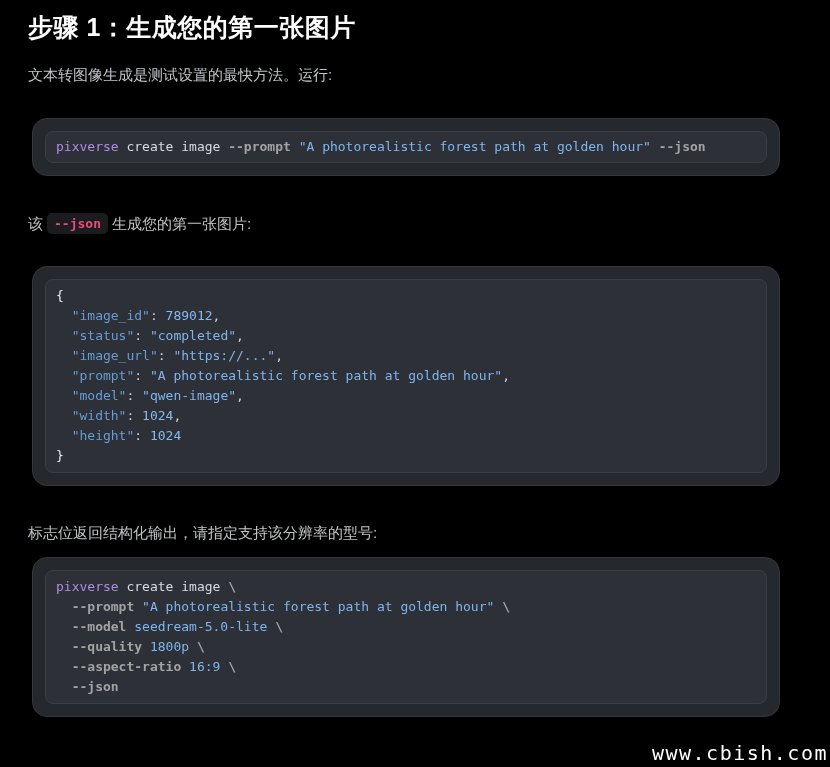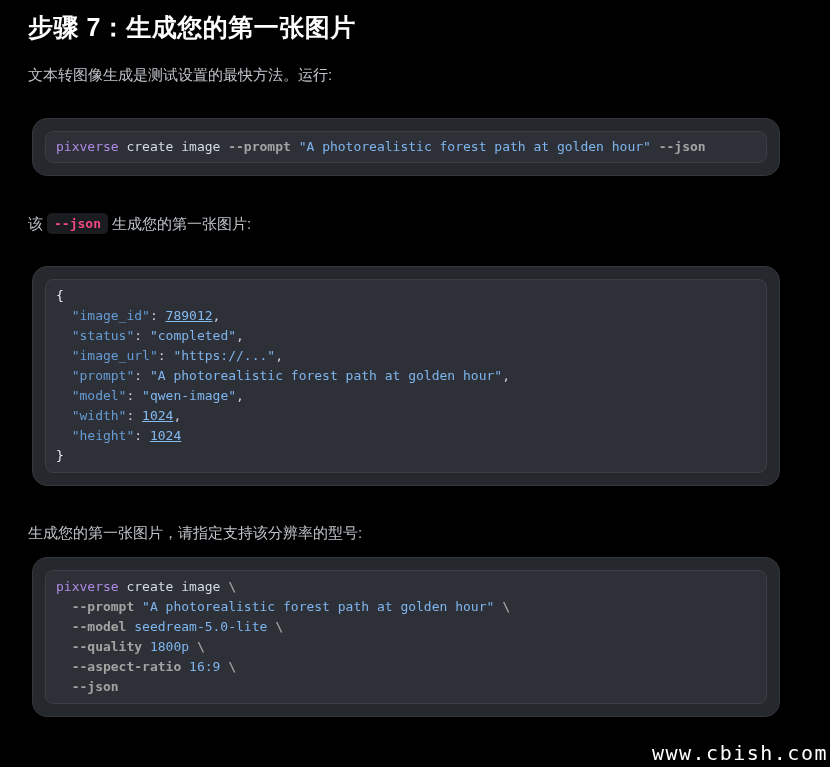--- a/index.html
+++ b/index.html
@@ -67,55 +67,55 @@
   .codeblock.json pre.codeinner,
   .codeblock.hires pre.codeinner { padding: 6px 10px; }
 
   .code-line { height: 20px; }
 
   .tok-cmd   { color: #b18ce6; }
   .tok-plain { color: #d7dce3; text-align: right; }
   .tok-flag  { color: #a3a3a3; font-weight: bold; }
   .tok-str   { color: #7fb5ef; }
   .tok-key   { color: #669dd6; }
-  .tok-num   { color: #85bbf2; text-decoration: underline; }
+  .tok-num   { color: #85bbf2; }
   .tok-punc  { color: #ccd2d9; }
   .tok-brace { color: #e9edf2; }
 
   .watermark {
     position: absolute;
     right: 2px;
     bottom: 2px;
     font-family: "DejaVu Sans Mono", "Liberation Mono", monospace;
     font-size: 20px;
     font-weight: normal;
     letter-spacing: 1.5px;
     color: #ffffff;
   }
 </style>
 </head>
 <body>
 
 <main>
 
-  <h1 class="page-title">步骤 7：生成您的第一张图片</h1>
+  <h1 class="page-title">步骤 1：生成您的第一张图片</h1>
 
   <p class="body-text intro">文本转图像生成是测试设置的最快方法。运行:</p>
 
   <div class="codeblock single">
     <pre class="codeinner"><div class="code-line"><span class="tok-cmd">pixverse</span><span class="tok-plain"> create image </span><span class="tok-flag">--prompt</span><span class="tok-plain"> </span><span class="tok-str">"A photorealistic forest path at golden hour"</span><span class="tok-plain"> </span><span class="tok-flag">--json</span></div></pre>
   </div>
 
   <p class="body-text flag-line"><span>该</span><code class="inline">--json</code><span>生成您的第一张图片:</span></p>
 
   <div class="codeblock json">
     <pre class="codeinner"><div class="code-line"><span class="tok-brace">{</span></div><div class="code-line"><span class="tok-plain">  </span><span class="tok-key">"image_id"</span><span class="tok-punc">: </span><span class="tok-num">789012</span><span class="tok-punc">,</span></div><div class="code-line"><span class="tok-plain">  </span><span class="tok-key">"status"</span><span class="tok-punc">: </span><span class="tok-str">"completed"</span><span class="tok-punc">,</span></div><div class="code-line"><span class="tok-plain">  </span><span class="tok-key">"image_url"</span><span class="tok-punc">: </span><span class="tok-str">"https://..."</span><span class="tok-punc">,</span></div><div class="code-line"><span class="tok-plain">  </span><span class="tok-key">"prompt"</span><span class="tok-punc">: </span><span class="tok-str">"A photorealistic forest path at golden hour"</span><span class="tok-punc">,</span></div><div class="code-line"><span class="tok-plain">  </span><span class="tok-key">"model"</span><span class="tok-punc">: </span><span class="tok-str">"qwen-image"</span><span class="tok-punc">,</span></div><div class="code-line"><span class="tok-plain">  </span><span class="tok-key">"width"</span><span class="tok-punc">: </span><span class="tok-num">1024</span><span class="tok-punc">,</span></div><div class="code-line"><span class="tok-plain">  </span><span class="tok-key">"height"</span><span class="tok-punc">: </span><span class="tok-num">1024</span></div><div class="code-line"><span class="tok-brace">}</span></div></pre>
   </div>
 
-  <p class="body-text resolution">生成您的第一张图片，请指定支持该分辨率的型号:</p>
+  <p class="body-text resolution">标志位返回结构化输出，请指定支持该分辨率的型号:</p>
 
   <div class="codeblock hires">
     <pre class="codeinner"><div class="code-line"><span class="tok-cmd">pixverse</span><span class="tok-plain"> create image </span><span class="tok-flag">\</span></div><div class="code-line"><span class="tok-plain">  </span><span class="tok-flag">--prompt</span><span class="tok-plain"> </span><span class="tok-str">"A photorealistic forest path at golden hour"</span><span class="tok-plain"> </span><span class="tok-flag">\</span></div><div class="code-line"><span class="tok-plain">  </span><span class="tok-flag">--model</span><span class="tok-plain"> </span><span class="tok-str">seedream-5.0-lite</span><span class="tok-plain"> </span><span class="tok-flag">\</span></div><div class="code-line"><span class="tok-plain">  </span><span class="tok-flag">--quality</span><span class="tok-plain"> </span><span class="tok-str">1800p</span><span class="tok-plain"> </span><span class="tok-flag">\</span></div><div class="code-line"><span class="tok-plain">  </span><span class="tok-flag">--aspect-ratio</span><span class="tok-plain"> </span><span class="tok-str">16:9</span><span class="tok-plain"> </span><span class="tok-flag">\</span></div><div class="code-line"><span class="tok-plain">  </span><span class="tok-flag">--json</span></div></pre>
   </div>
 
 </main>
 
 <div class="watermark">www.cbish.com</div>
 
 </body></html>

